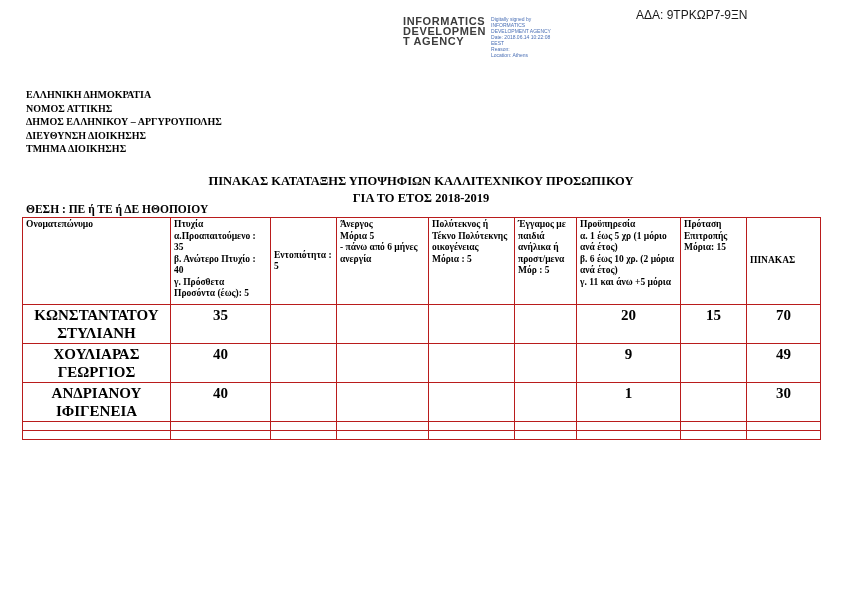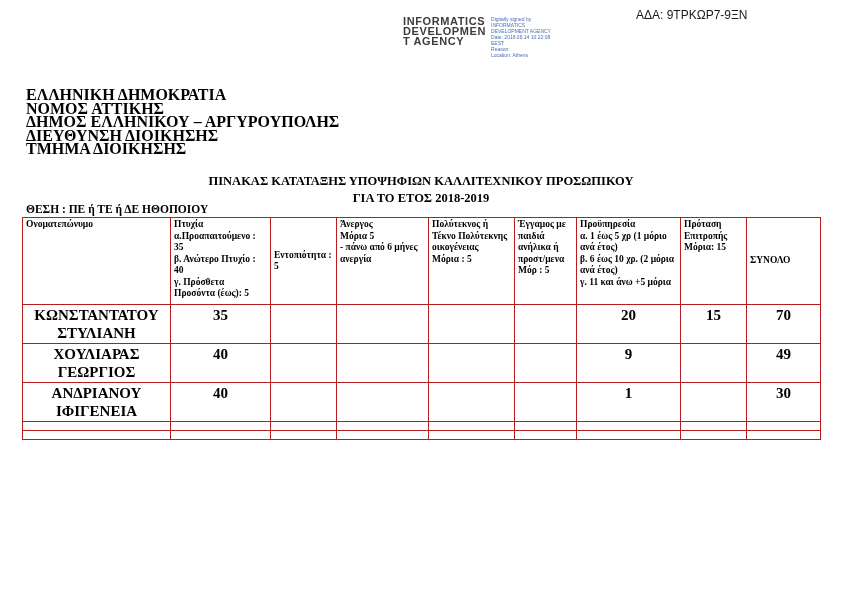--- a/index.html
+++ b/index.html
@@ -15,21 +15,21 @@
   .stamp-agency {
     font-family:"Liberation Sans", sans-serif; font-size:11px; line-height:10px;
     color:#3c3c3c; letter-spacing:0.6px; white-space:pre-line; font-weight:bold;
   }
   .stamp-details {
     font-family:"Liberation Sans", sans-serif; font-size:5px; line-height:6px;
     color:#4a6fb5; white-space:pre-line; max-width:70px;
   }
   .letterhead {
     position:absolute; top:88px; left:26px;
-    font-weight:bold; font-size:16px; line-height:13.5px;
+    font-weight:bold; font-size:10px; line-height:13.5px;
   }
   .title-block {
     position:absolute; top:165px; left:0; width:842px; text-align:center;
     font-weight:bold; font-size:12.5px; line-height:17px;margin-top:8px;
   }
   .position-line {
     position:absolute; top:203px; left:26px; font-weight:bold; font-size:11.5px;
   }
   .table-wrap { position:absolute; top:217px; left:22px; }
   table { border-collapse:collapse; table-layout:fixed; width:798px; font-weight:bold; }
@@ -106,21 +106,21 @@
         <th class="hc">Πολύτεκνος ή Τέκνο Πολύτεκνης οικογένειας
 Μόρια : 5</th>
         <th class="hc">Έγγαμος με παιδιά ανήλικα ή προστ/μενα
 Μόρ : 5</th>
         <th class="hc">Προϋπηρεσία
 α. 1 έως 5 χρ (1 μόριο ανά έτος)
 β. 6 έως 10 χρ. (2 μόρια ανά έτος)
 γ. 11 και άνω +5 μόρια</th>
         <th class="hc">Πρόταση Επιτροπής
 Μόρια: 15</th>
-        <th class="hc mid">ΣΥΝΟΛΟ</th>
+        <th class="hc mid">ΠΙΝΑΚΑΣ</th>
       </tr>
 
       <tr class="r-tall">
         <td class="cell">ΚΩΝΣΤΑΝΤΑΤΟΥ ΣΤΥΛΙΑΝΗ</td>
         <td class="cell">35</td>
         <td class="cell"></td>
         <td class="cell"></td>
         <td class="cell"></td>
         <td class="cell"></td>
         <td class="cell">20</td>

